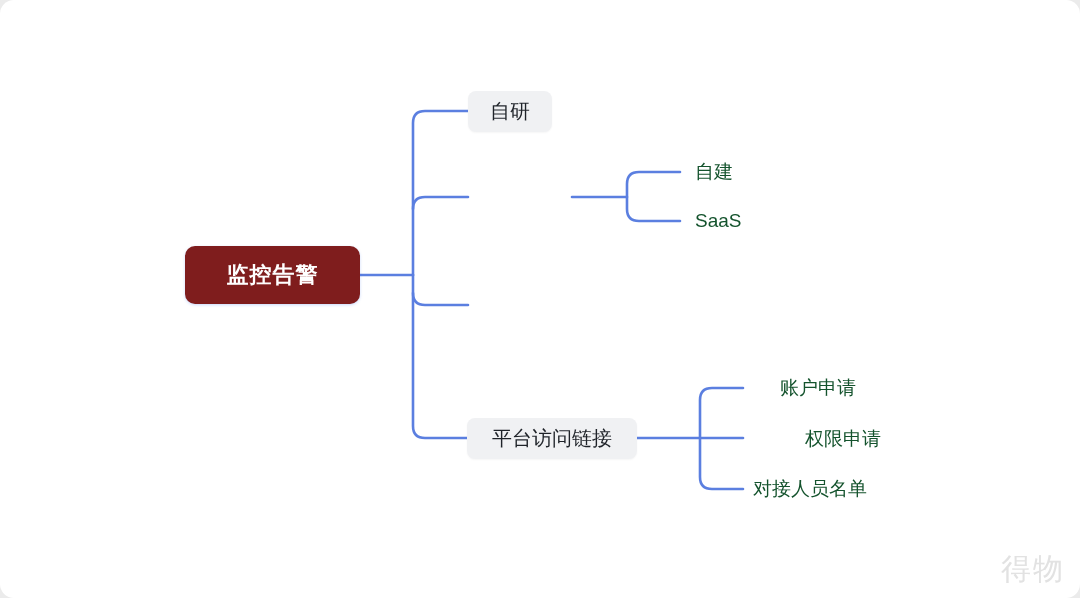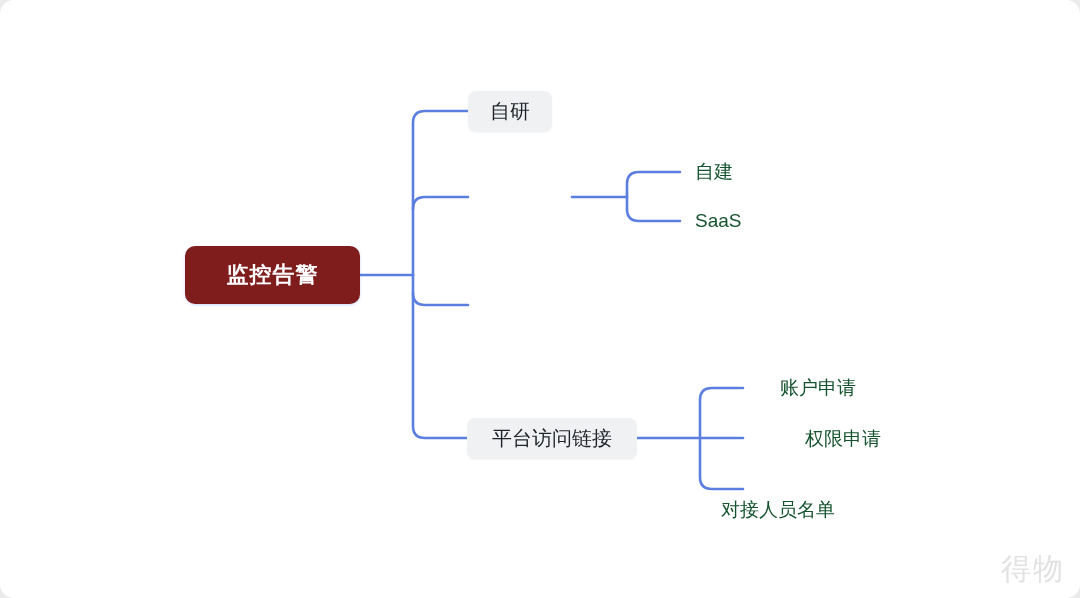--- a/index.html
+++ b/index.html
@@ -66,21 +66,21 @@
     color: #14532d;
     font-size: 19px;
     line-height: 24px;
     white-space: nowrap;
     cursor: default;
   }
   .leaf-l1 { left: 695px; top: 160px; }
   .leaf-l2 { left: 695px; top: 209px; text-align: center; }
   .leaf-l3 { left: 780px; top: 376px; }
   .leaf-l4 { left: 757px; top: 427px; margin-left: 48px; }
-  .leaf-l5 { left: 721px; top: 477px; margin-top: 21px; }
+  .leaf-l5 { left: 753px; top: 477px; }
   .watermark {
     position: absolute;
     right: 15px;
     bottom: 8px;
     font-size: 30px;
     color: #e2e2e2;
     letter-spacing: 2px;
     text-shadow: 0 1px 0 rgba(255,255,255,0.9);
     user-select: none;
     margin-left: 48px;

